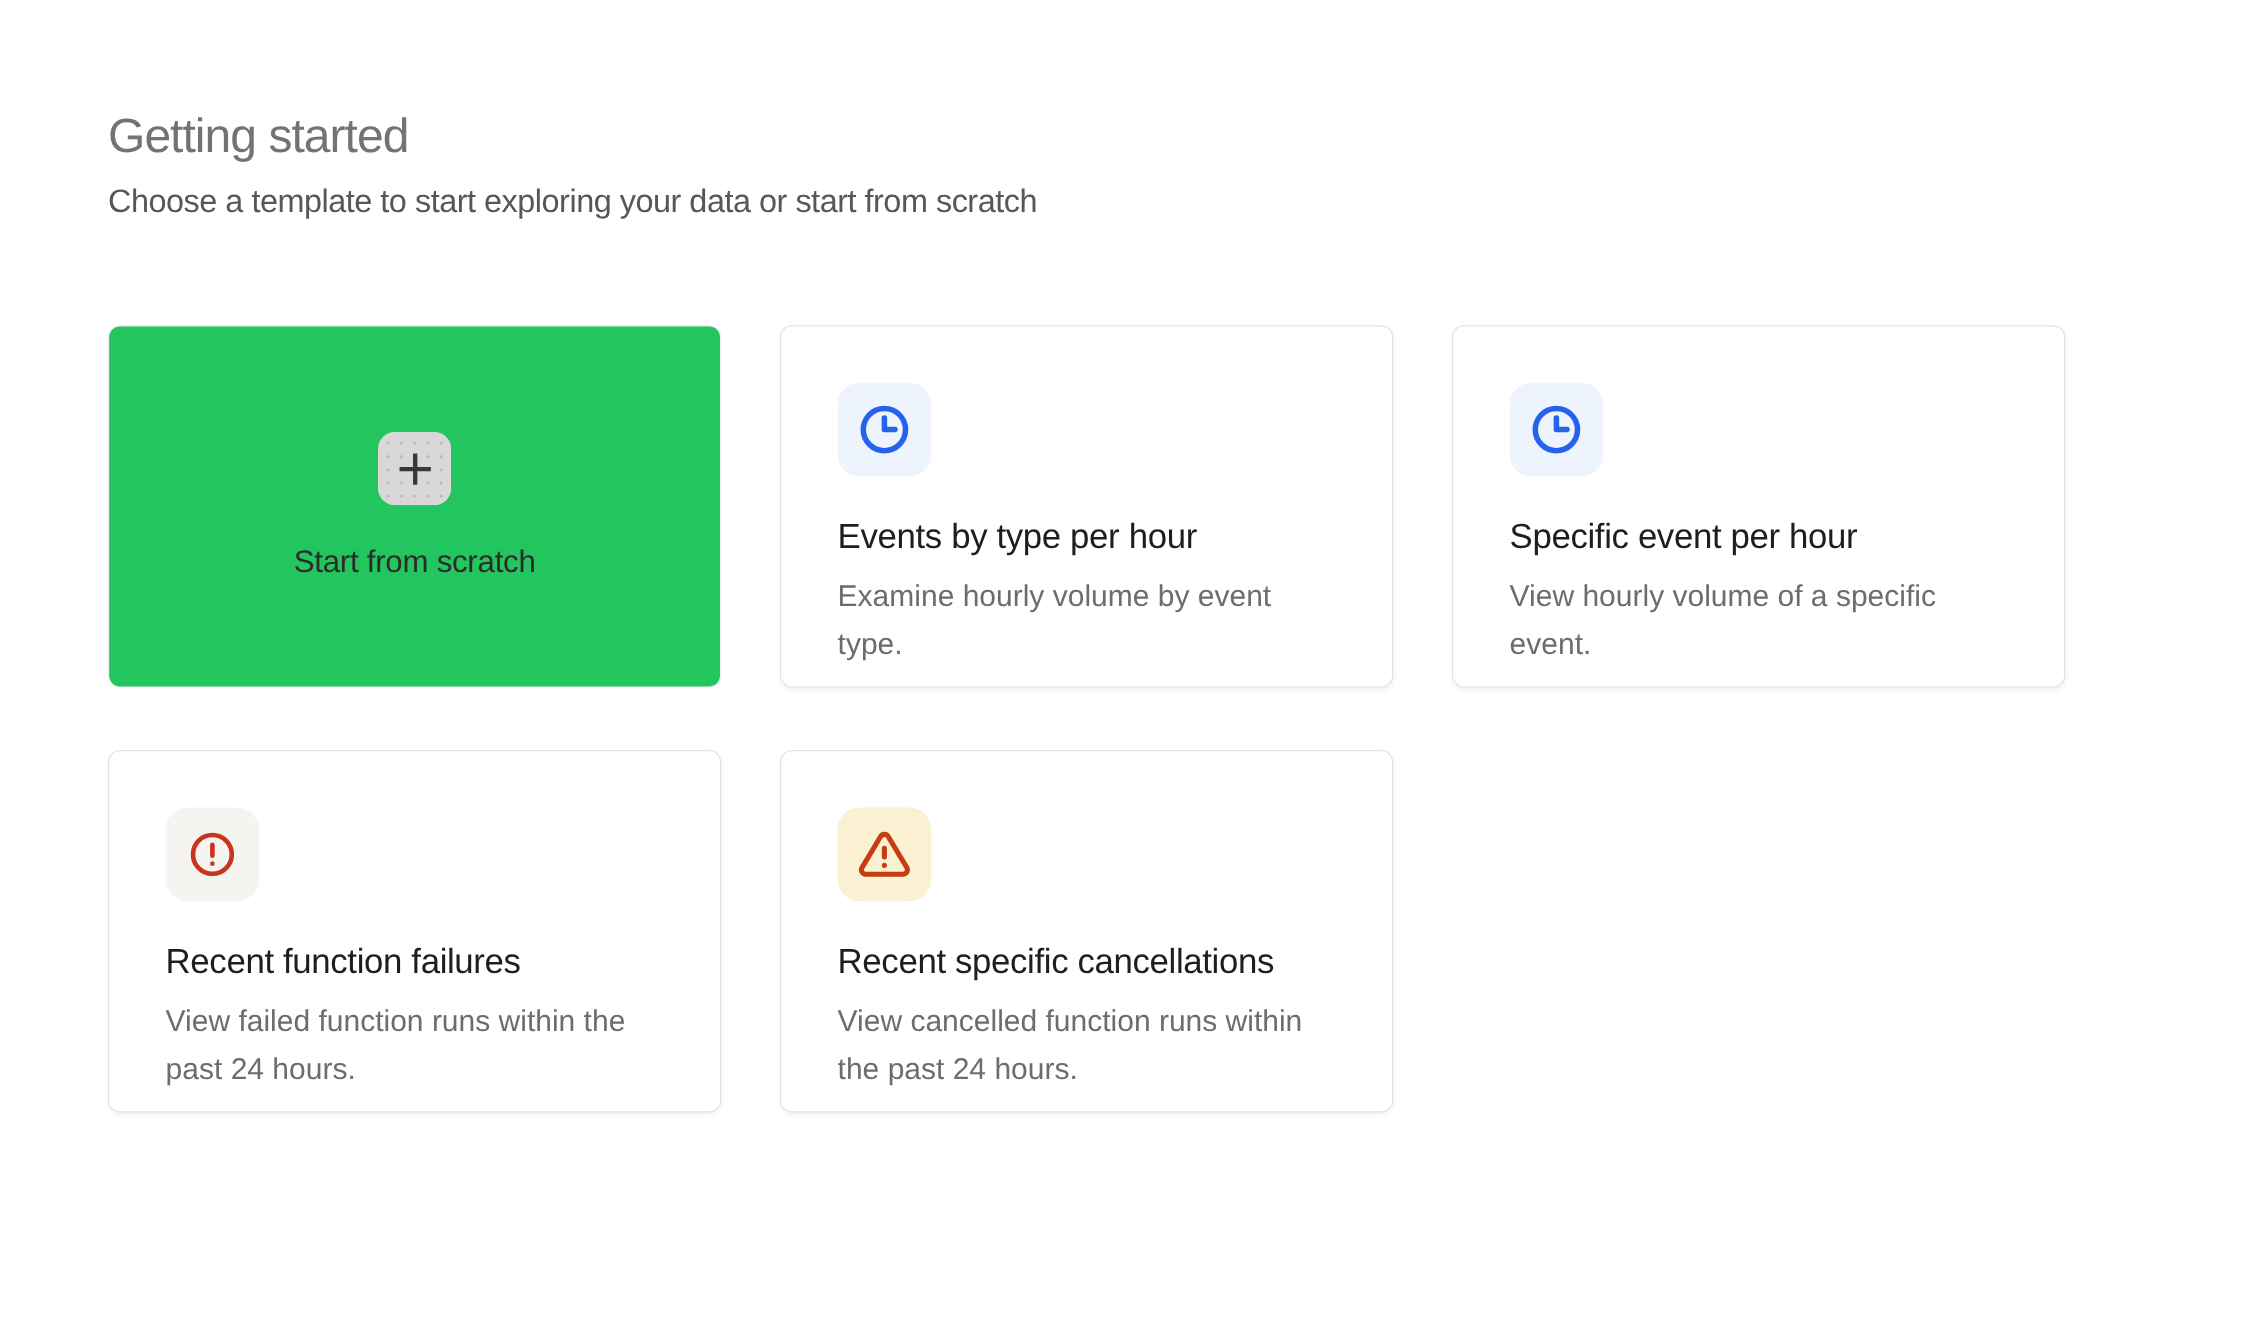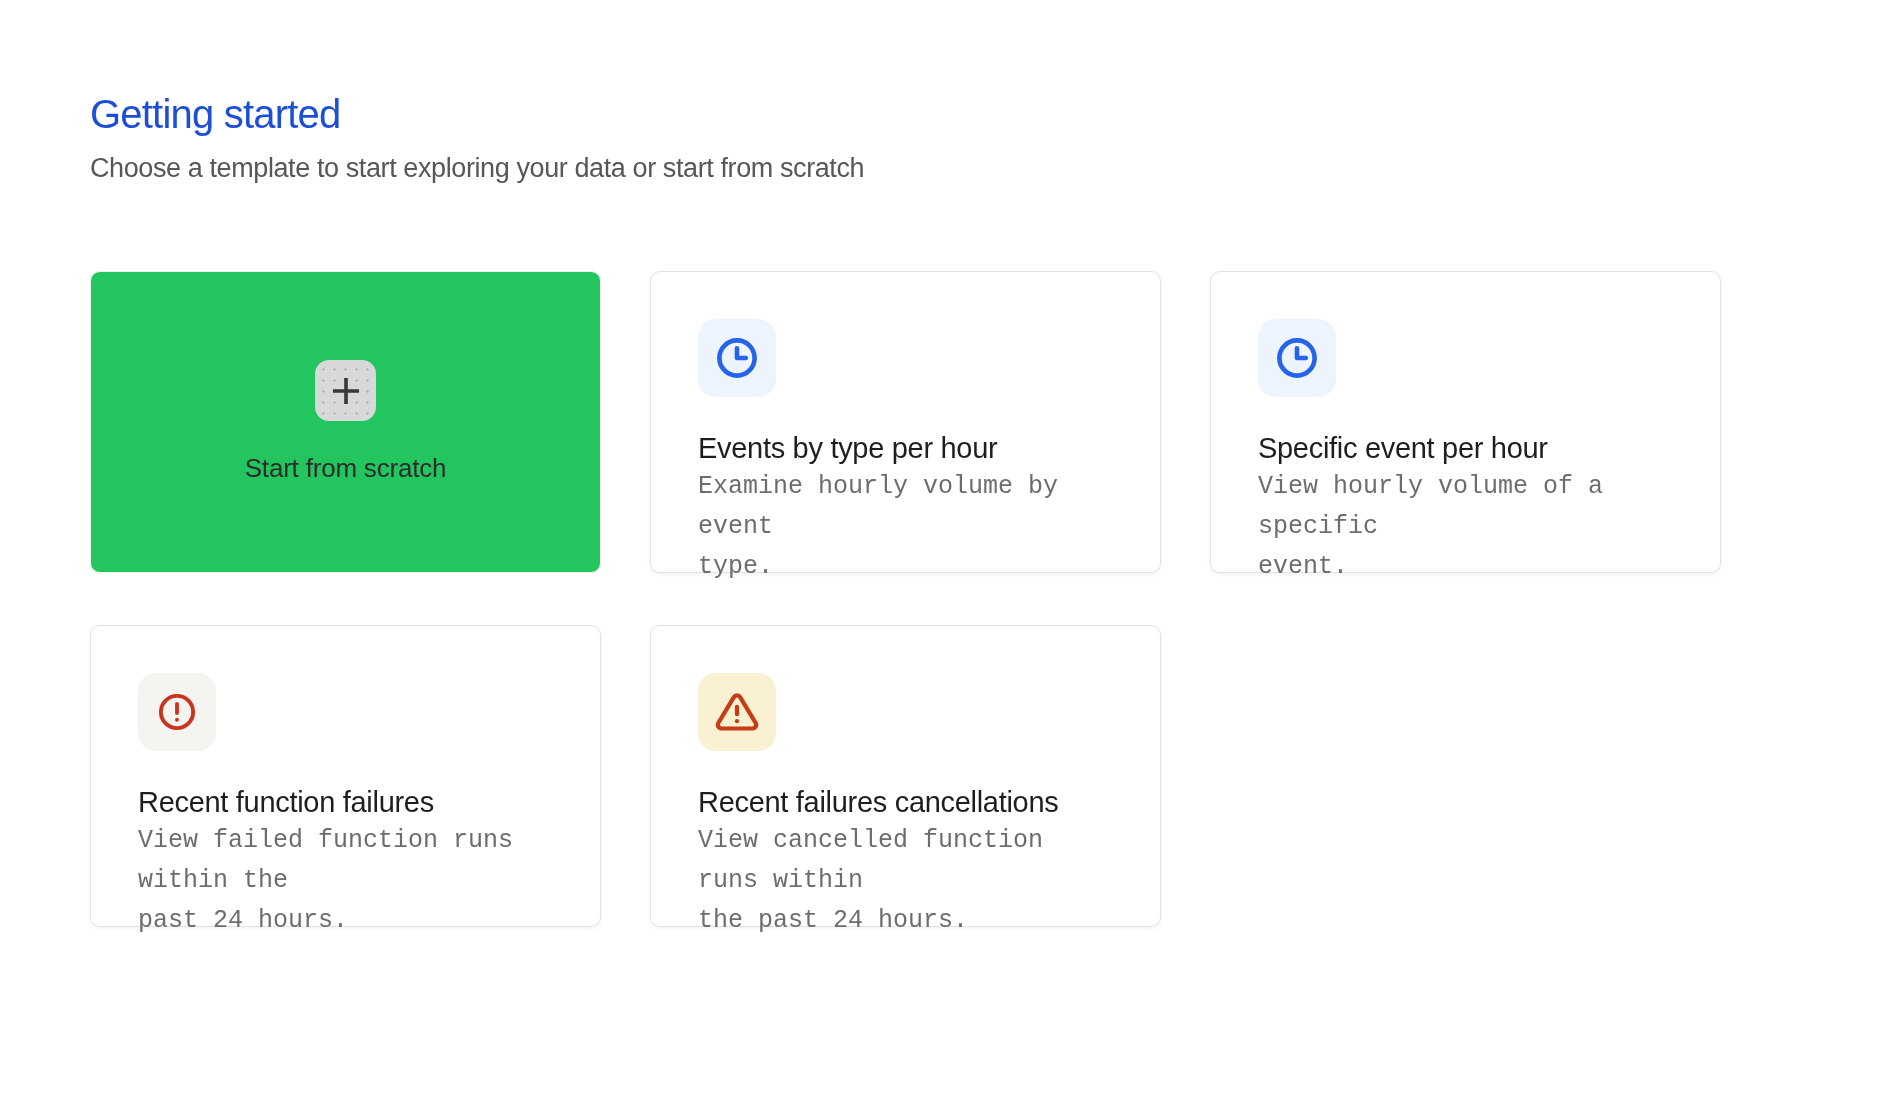--- a/index.html
+++ b/index.html
@@ -6,21 +6,21 @@
   html, body { width: 1886px; height: 1098px; background: #ffffff; overflow: hidden; }
   body { font-family: "Liberation Sans", "DejaVu Sans", sans-serif; color: #232323; }
 
   .page { padding-left: 90px; padding-top: 90px; }
 
   .page-title {
     font-size: 40px;
     line-height: 48px;
     font-weight: 400;
     letter-spacing: -0.8px;
-    color: #1d4ed8;
+    color: #737373;
   }
   .page-subtitle {
     margin-top: 12px;
     font-size: 27px;
     line-height: 36px;
     letter-spacing: -0.4px;
     color: #575757;
   }
 
   .cards-grid {
@@ -54,26 +54,25 @@
   }
 
   .card-title {
     font-size: 29px;
     line-height: 38px;
     letter-spacing: -0.3px;
     color: #1e1e1e;
   }
 
   .card-desc {
-    margin-top: 0;
+    margin-top: 10px;
     font-size: 25px;
     line-height: 40px;
     color: #6d6d6d;
     white-space: pre-line;
-    font-family: Liberation Mono, monospace;
   }
 
   .card.scratch {
     background: #22c55e;
     border: 1px solid #f0f0f0;
     display: flex;
     flex-direction: column;
     align-items: center;
     justify-content: center;
   }
@@ -167,20 +166,20 @@
     <div class="card template">
       <div class="icon-tile" style="background-color: rgb(250, 240, 210);">
         <span>
           <svg width="44" height="44" viewBox="0 0 24 24" fill="none" stroke-width="2.3" stroke-linecap="round" stroke-linejoin="round" stroke="#c63d14">
             <path d="M10.29 3.86 1.82 18a2 2 0 0 0 1.71 3h16.94a2 2 0 0 0 1.71-3L13.71 3.86a2 2 0 0 0-3.42 0z"></path>
             <path d="M12 9.2v4"></path>
             <path d="M12 17v.01"></path>
           </svg>
         </span>
       </div>
-      <div class="card-title">Recent failures cancellations</div>
+      <div class="card-title">Recent specific cancellations</div>
       <div class="card-desc">View cancelled function runs within
 the past 24 hours.</div>
     </div>
 
 
   </div>
 </div>
 
 </body></html>

